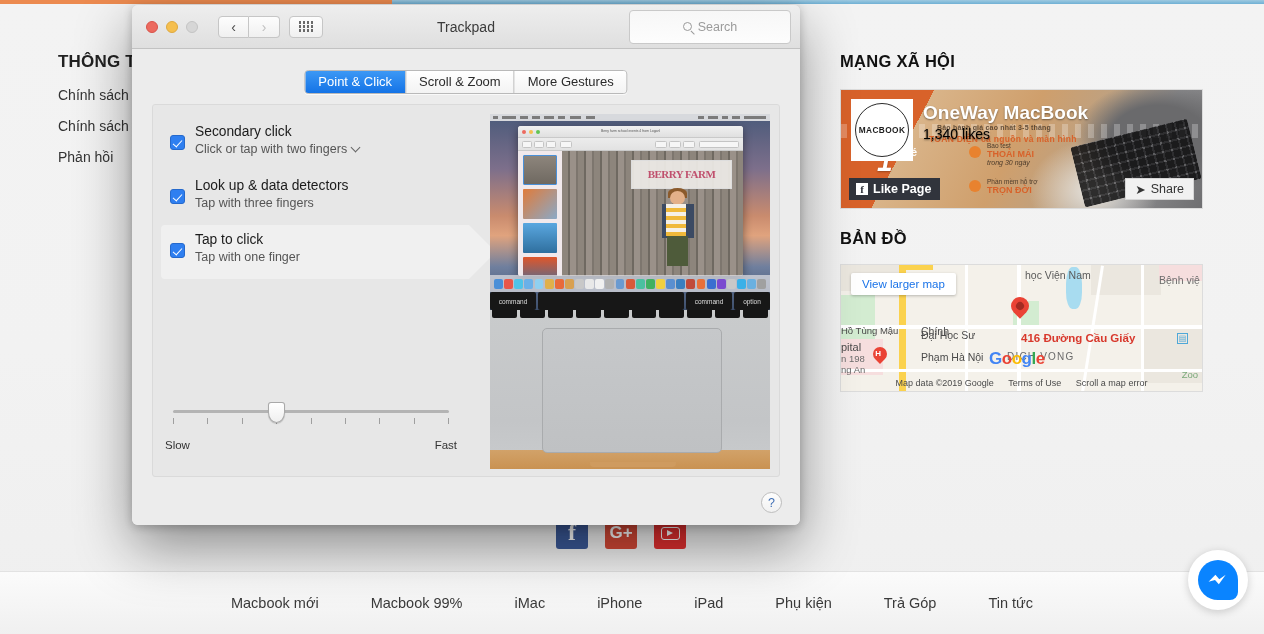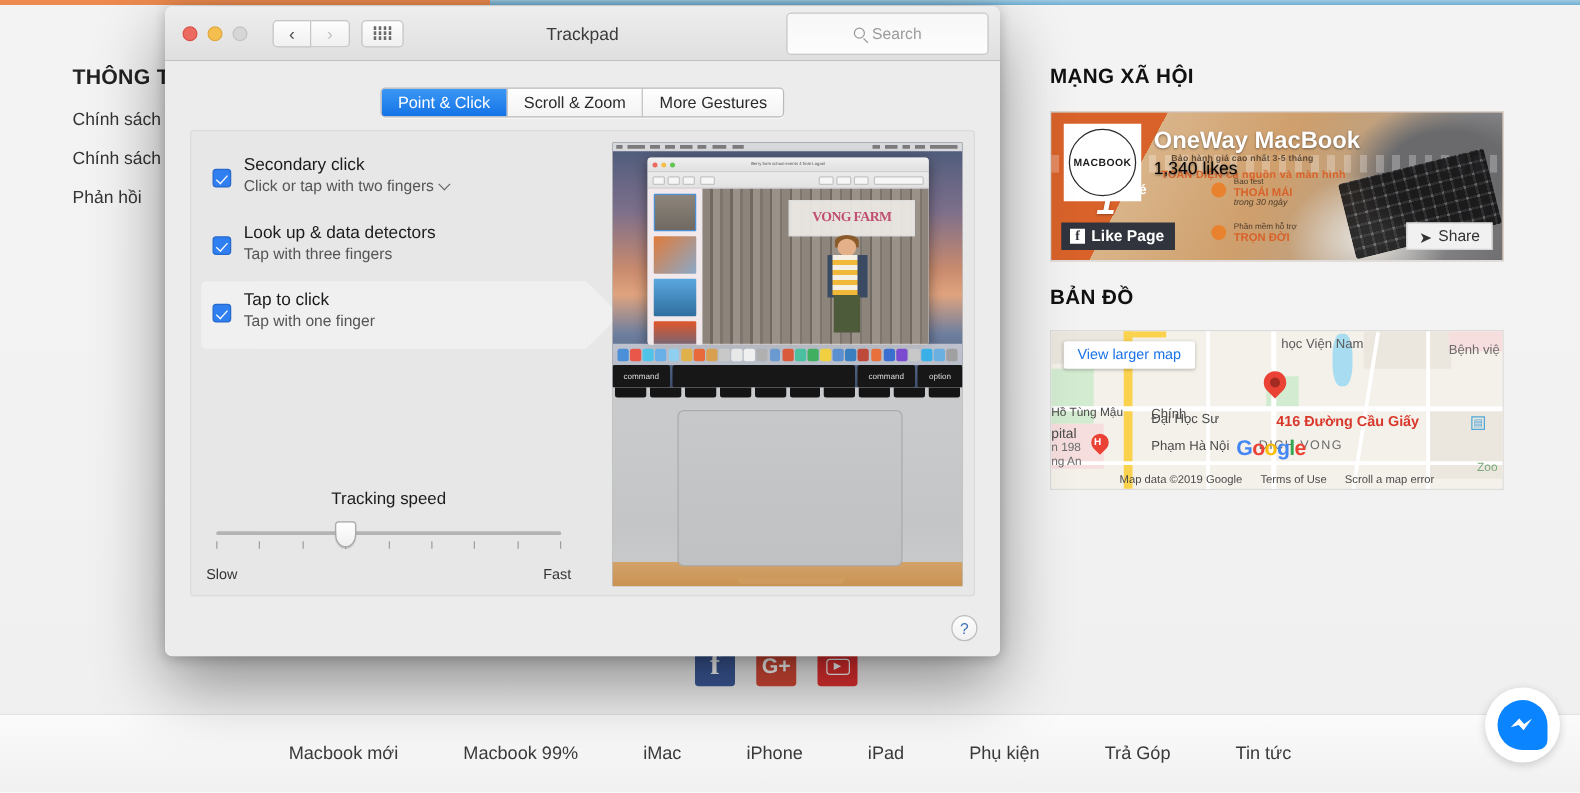--- a/index.html
+++ b/index.html
@@ -433,21 +433,20 @@
           <div class="optrow sel">
             <span class="cb"></span>
             <div class="opt-t">Tap to click</div>
             <div class="opt-s">
               <span>Tap with one finger</span>
             </div>
           </div>
         </div>
 
         <div class="track">
-          <div class="track-lab">Tracking speed</div>
           <div class="slider">
             <div class="sl-rail"></div>
             <div class="sl-ticks">
               <i></i>
                 <i></i>
                 <i></i>
                 <i></i>
                 <i></i>
                 <i></i>
                 <i></i>
@@ -497,21 +496,21 @@
                 <span class="btn" style="right:4px;width:40px"></span>
               </div>
               <div class="pv-side">
                 <div class="pv-thumb" style="background:linear-gradient(#8d857c,#6f6961);border:1.2px solid #4a90d9"></div>
                 <div class="pv-thumb" style="background:linear-gradient(135deg,#e07b3a,#8aa9c7)"></div>
                 <div class="pv-thumb" style="background:linear-gradient(#5aa7e0,#2f6f9e)"></div>
                 <div class="pv-thumb" style="background:linear-gradient(#e0562a,#3b6fa0)"></div>
               </div>
               <div class="pv-main">
                 <div class="pv-banner">
-                  <span>VONG FARM</span>
+                  <span>BERRY FARM</span>
                 </div>
                 <div class="pv-kid">
                   <span class="hair"></span>
                     <span class="head"></span>
                   <span class="jacket-l"></span>
                     <span class="body"></span>
                     <span class="jacket-r"></span>
                     <span class="legs"></span>
                 </div>
               </div>

